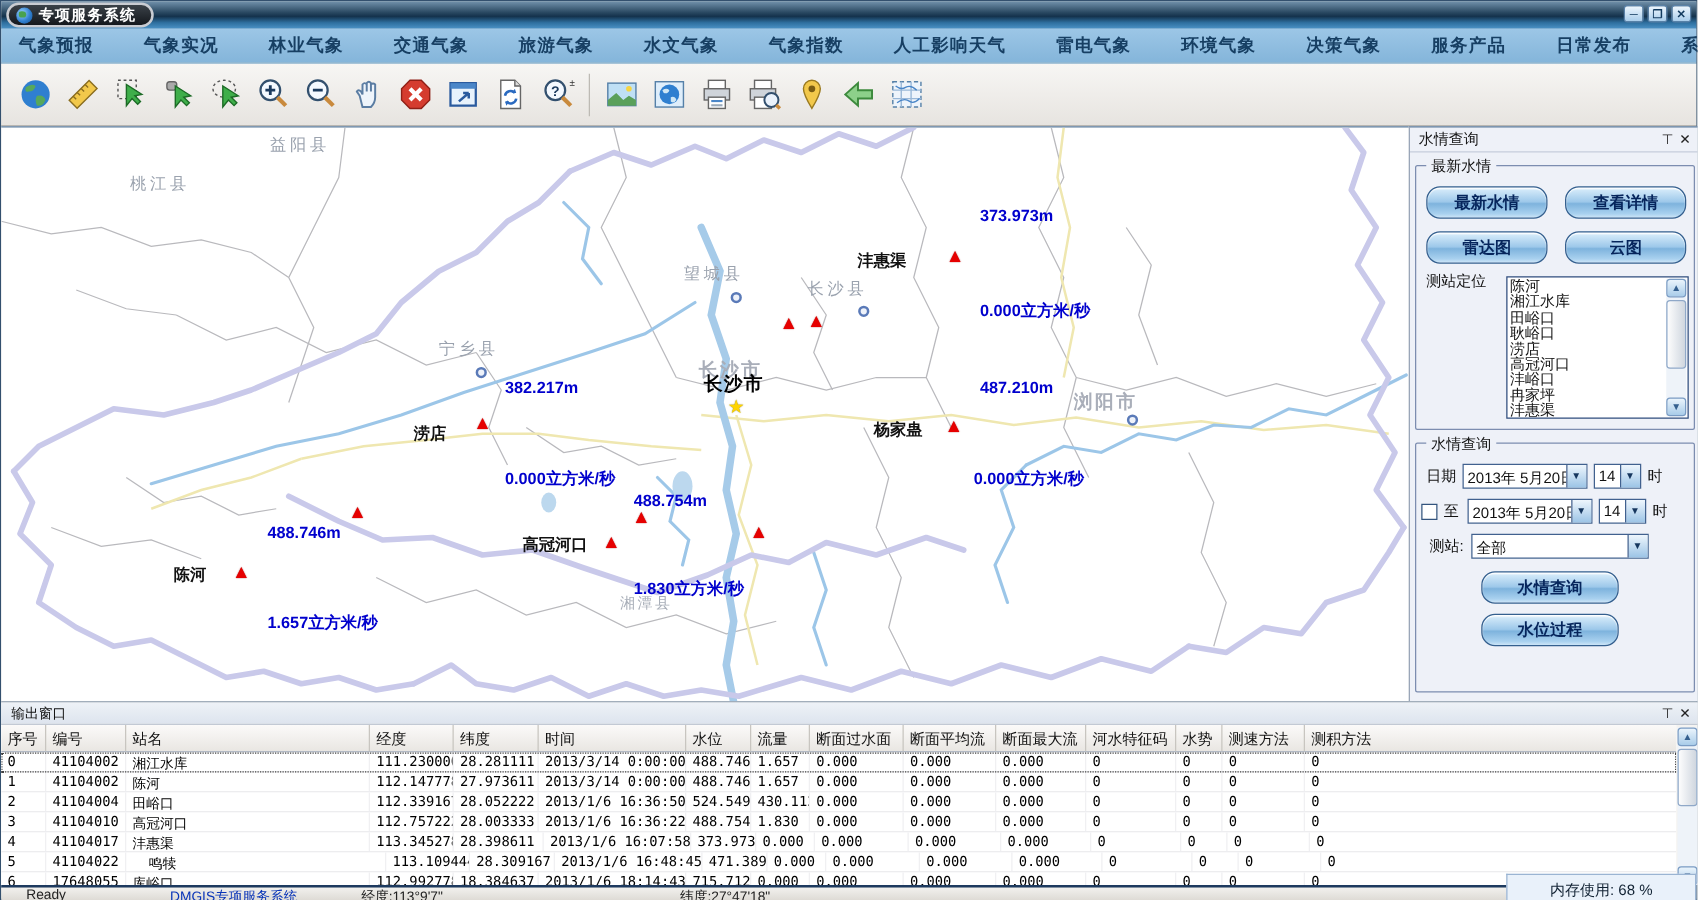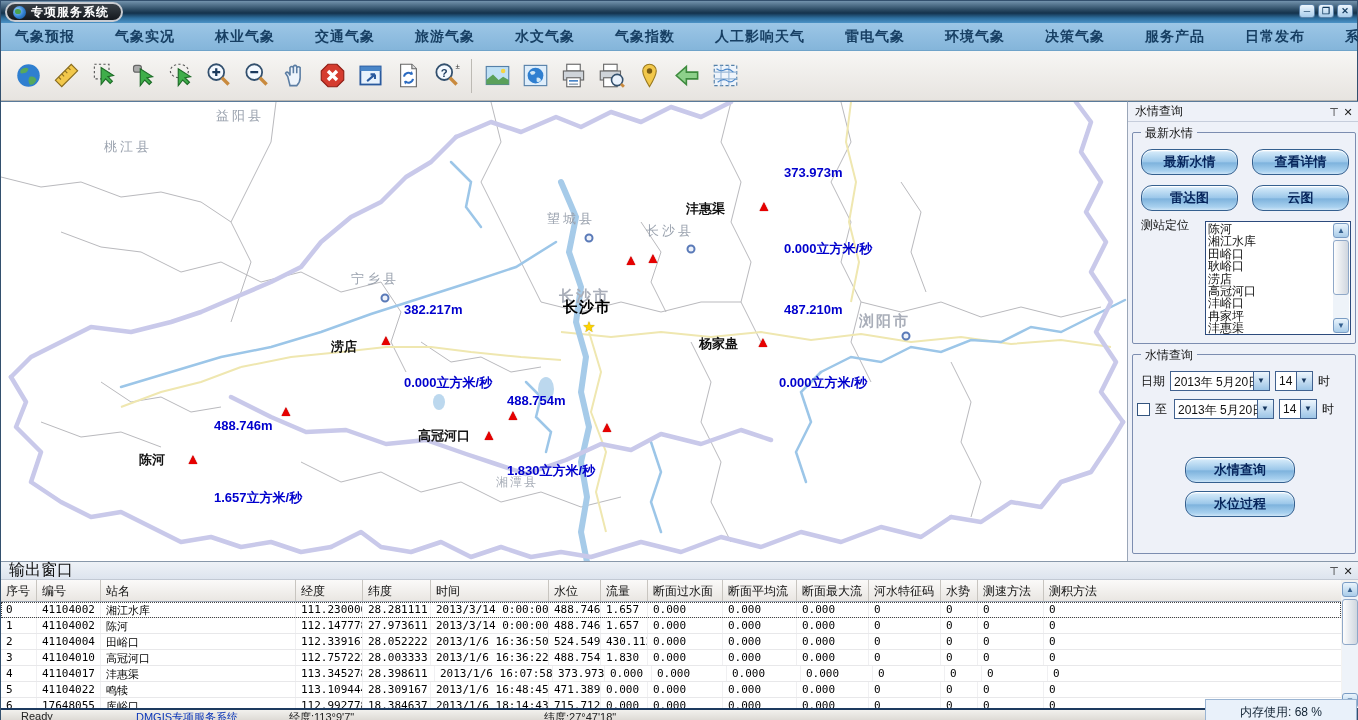--- a/index.html
+++ b/index.html
@@ -90,21 +90,21 @@
   .combo .dd { width:16px; border-left:1px solid #41618f;
     background:linear-gradient(180deg,#eef6fd,#9cc4e6); position:relative; }
   .combo .dd::after { content:"▼"; position:absolute; left:3px; top:4px; font-size:8px; color:#16365e; }
   .checkbox { width:13px; height:13px; border:1px solid #33547e; background:#fff; }
 
   
   #output { position:absolute; left:0; top:560px; width:1358px; height:147px; background:#f4f3f1;
     border-top:1px solid #8898aa; }
   #output-title { height:18px; display:flex; align-items:center; padding:0 4px 0 8px;
     background:linear-gradient(180deg,#eef2f7,#dde4ee); border-bottom:1px solid #c2c9d4; }
-  #output-title .pt { flex:1; font-size:16px; color:#111; }
+  #output-title .pt { flex:1; font-size:11px; color:#111; }
   #tbl-wrap { position:absolute; left:0; top:18px; width:1340px; height:129px; overflow:hidden; background:#fff; }
   #tbl-head { display:flex; height:22px; background:linear-gradient(180deg,#fbfaf9,#e9e6e2);
     border-bottom:1px solid #9aa4b2; }
   #tbl-head .hc { font-size:12px; color:#111; padding:3px 0 0 5px; border-right:1px solid #c8c5c0;
     white-space:nowrap; overflow:hidden; flex:none; }
   .trow { display:flex; height:16px; border-bottom:1px solid #e8e8ea; background:#fff; }
   .trow.focused { outline:1px dotted #444; outline-offset:-1px; }
   .trow .tc { font-size:12px; color:#000; padding:1px 0 0 5px; border-right:1px solid #f0f0f2;
     white-space:nowrap; overflow:hidden; flex:none; font-family:"DejaVu Sans Mono","Liberation Mono",monospace; font-size:11px; }
   #out-vscroll { position:absolute; right:1px; top:20px; width:16px; height:126px; background:#eef3f9; }
@@ -437,20 +437,27 @@
           <span class="val">2013年 5月20日</span>
           <span class="dd"></span>
         </div>
         <div class="combo" style="width:38px;">
           <span class="val">14</span>
           <span class="dd"></span>
         </div>
         <span>时</span>
       </div>
 
+      <div class="form-row" style="left:4px; top:72px; width:216px; gap:6px;">
+        <span style="width:34px; text-align:right;">测站:</span>
+        <div class="combo" style="width:142px;">
+          <span class="val">全部</span>
+          <span class="dd"></span>
+        </div>
+      </div>
 
       <div class="xp-btn" style="position:absolute; left:52px; top:102px; width:110px; height:26px;">水情查询</div>
       <div class="xp-btn" style="position:absolute; left:52px; top:136px; width:110px; height:26px;">水位过程</div>
     </div>
   </div>
 
   <div id="output">
     <div id="output-title">
       <span class="pt">输出窗口</span>
       <span class="mini-ico">⊤</span>
@@ -556,21 +563,21 @@
             <div class="tc" style="width: 74px;">0.000</div>
             <div class="tc" style="width: 72px;">0.000</div>
             <div class="tc" style="width: 72px;">0</div>
             <div class="tc" style="width: 37px;">0</div>
             <div class="tc" style="width: 66px;">0</div>
             <div class="tc" style="width: 298px;">0</div>
           </div>
           <div class="trow">
             <div class="tc" style="width: 36px;">5</div>
             <div class="tc" style="width: 64px;">41104022</div>
-            <div class="tc" style="width: 195px;">鸣犊</div>
+            <div class="tc" style="width: 195px; margin-left: 13px;">鸣犊</div>
             <div class="tc" style="width: 67px;">113.109444</div>
             <div class="tc" style="width: 68px;">28.309167</div>
             <div class="tc" style="width: 118px;">2013/1/6 16:48:45</div>
             <div class="tc" style="width: 52px;">471.389</div>
             <div class="tc" style="width: 47px;">0.000</div>
             <div class="tc" style="width: 75px;">0.000</div>
             <div class="tc" style="width: 74px;">0.000</div>
             <div class="tc" style="width: 72px;">0.000</div>
             <div class="tc" style="width: 72px;">0</div>
             <div class="tc" style="width: 37px;">0</div>

